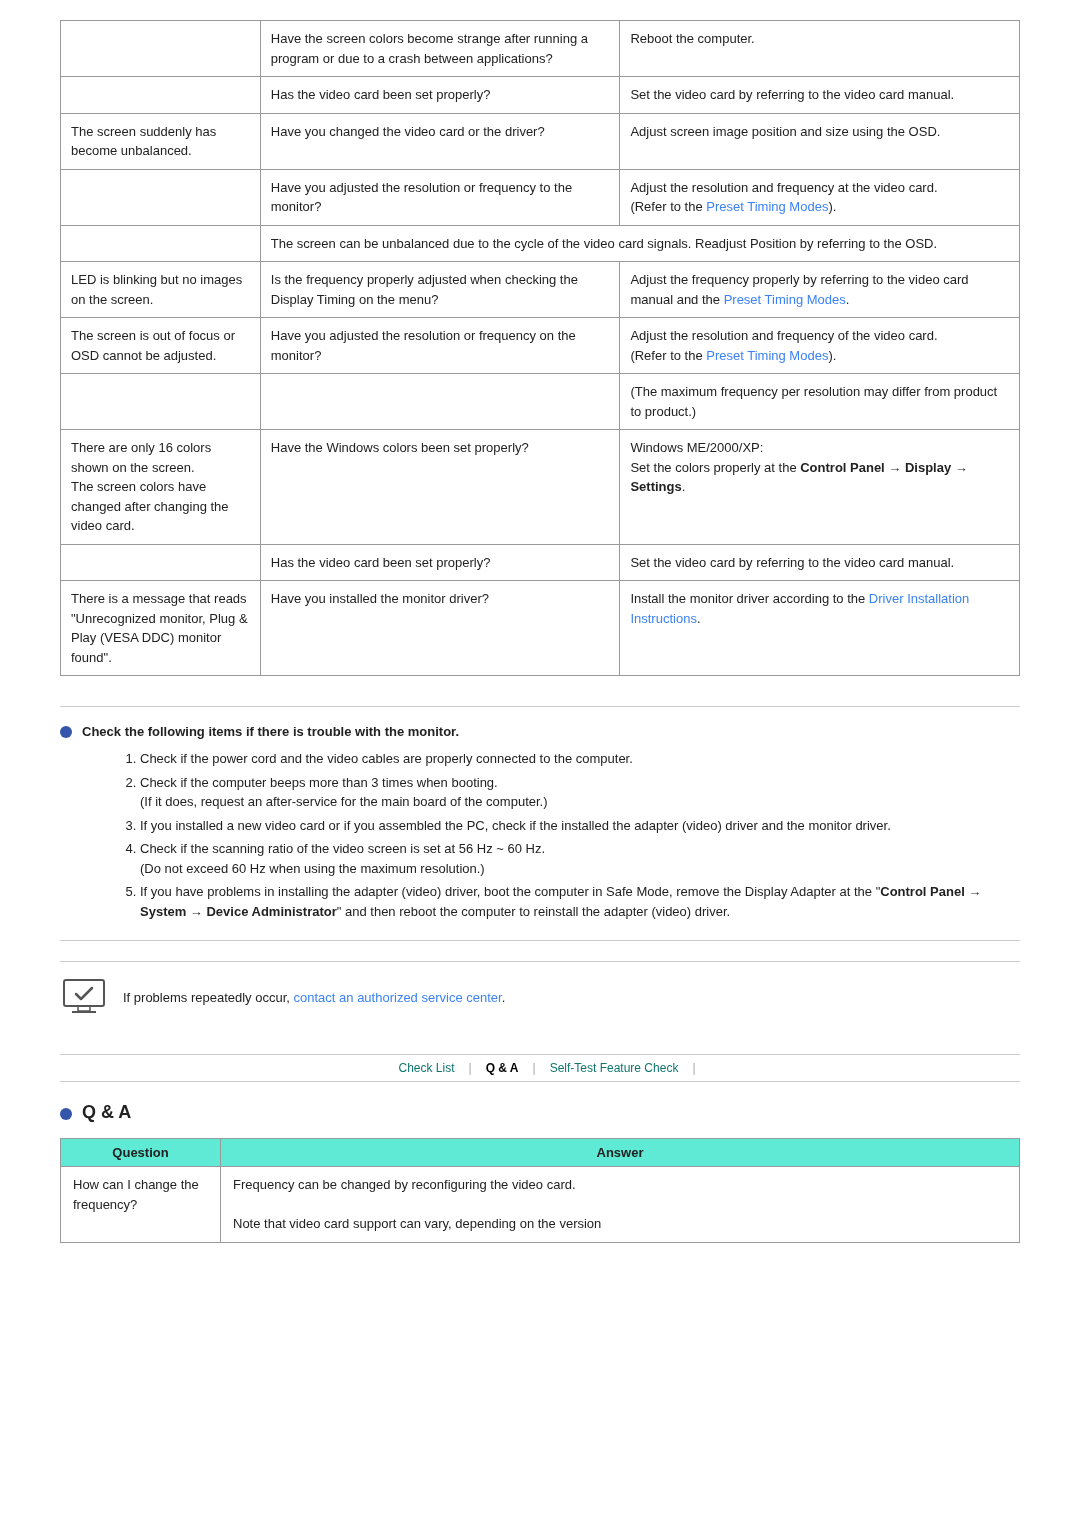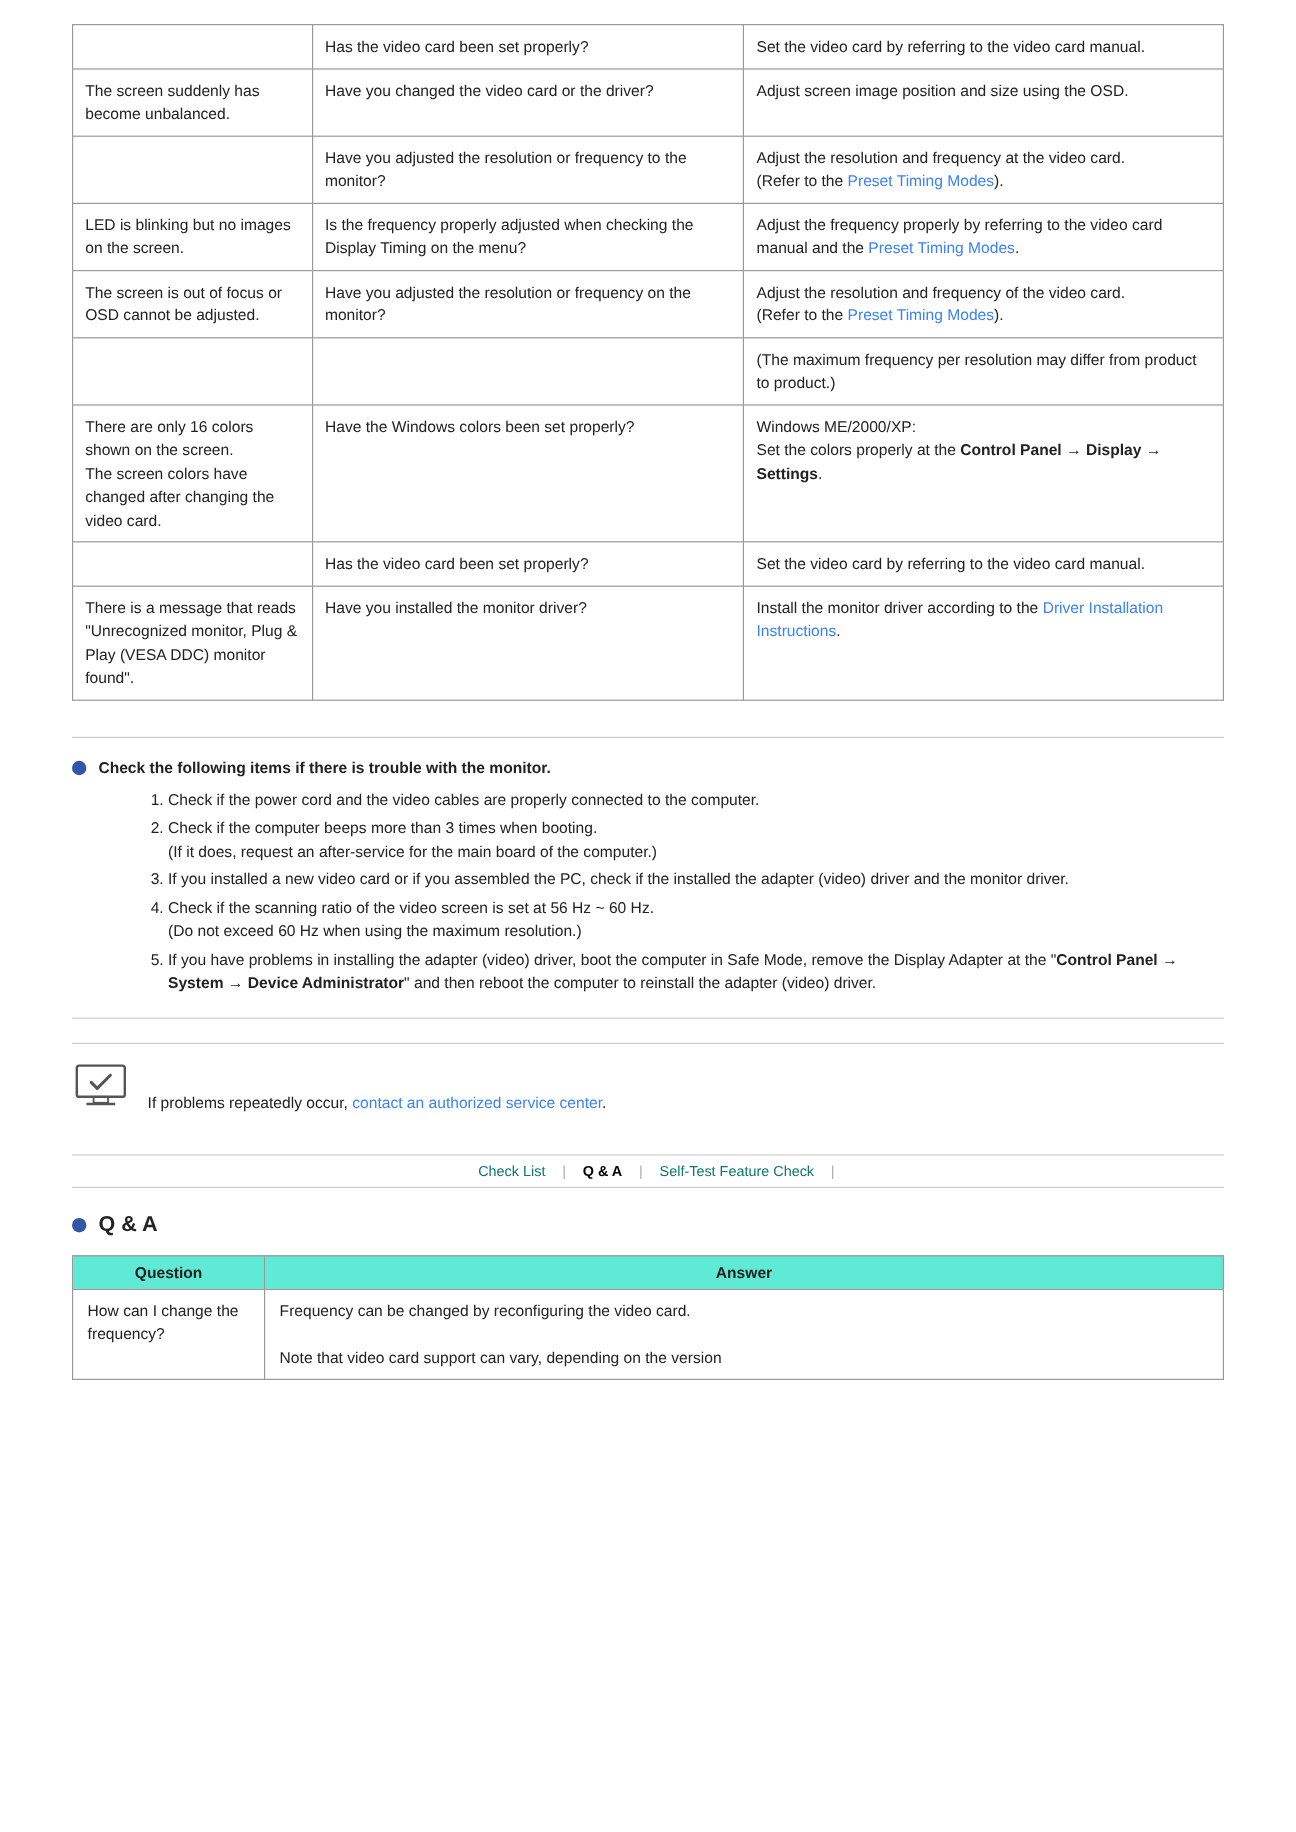--- a/index.html
+++ b/index.html
@@ -73,21 +73,21 @@
       padding-left: 20px;
     }
     .check-list li {
       margin-bottom: 4px;
       line-height: 1.5;
     }
 
     
     .warning-box {
       display: flex;
-      align-items: flex-end;
+      align-items: center;
       gap: 15px;
       border-top: 1px solid #ccc;
       padding: 12px 0;
       margin-bottom: 20px;
     }
     .warning-icon {
       width: 48px;
       height: 48px;
       flex-shrink: 0;
     }
@@ -157,39 +157,48 @@
     }
   </style>
 </head>
 <body>
 
 <div class="page-container">
 
   <table class="trouble-table">
     <tbody>
 
+      <tr>
+        <td></td>
+        <td>Have the screen colors become strange after running a program or due to a crash between applications?</td>
+        <td>Reboot the computer.</td>
+      </tr>
 
       <tr>
         <td></td>
         <td>Has the video card been set properly?</td>
         <td>Set the video card by referring to the video card manual.</td>
       </tr>
 
       <tr>
         <td>The screen suddenly has become unbalanced.</td>
         <td>Have you changed the video card or the driver?</td>
         <td>Adjust screen image position and size using the OSD.</td>
       </tr>
 
       <tr>
         <td></td>
         <td>Have you adjusted the resolution or frequency to the monitor?</td>
         <td>Adjust the resolution and frequency at the video card.<br>(Refer to the <a href="#" class="link-blue">Preset Timing Modes</a>).</td>
       </tr>
 
+      <tr>
+        <td></td>
+        <td colspan="2">The screen can be unbalanced due to the cycle of the video card signals. Readjust Position by referring to the OSD.</td>
+      </tr>
 
       <tr>
         <td>LED is blinking but no images on the screen.</td>
         <td>Is the frequency properly adjusted when checking the Display Timing on the menu?</td>
         <td>Adjust the frequency properly by referring to the video card manual and the <a href="#" class="link-blue">Preset Timing Modes</a>.</td>
       </tr>
 
       <tr>
         <td>The screen is out of focus or OSD cannot be adjusted.</td>
         <td>Have you adjusted the resolution or frequency on the monitor?</td>

